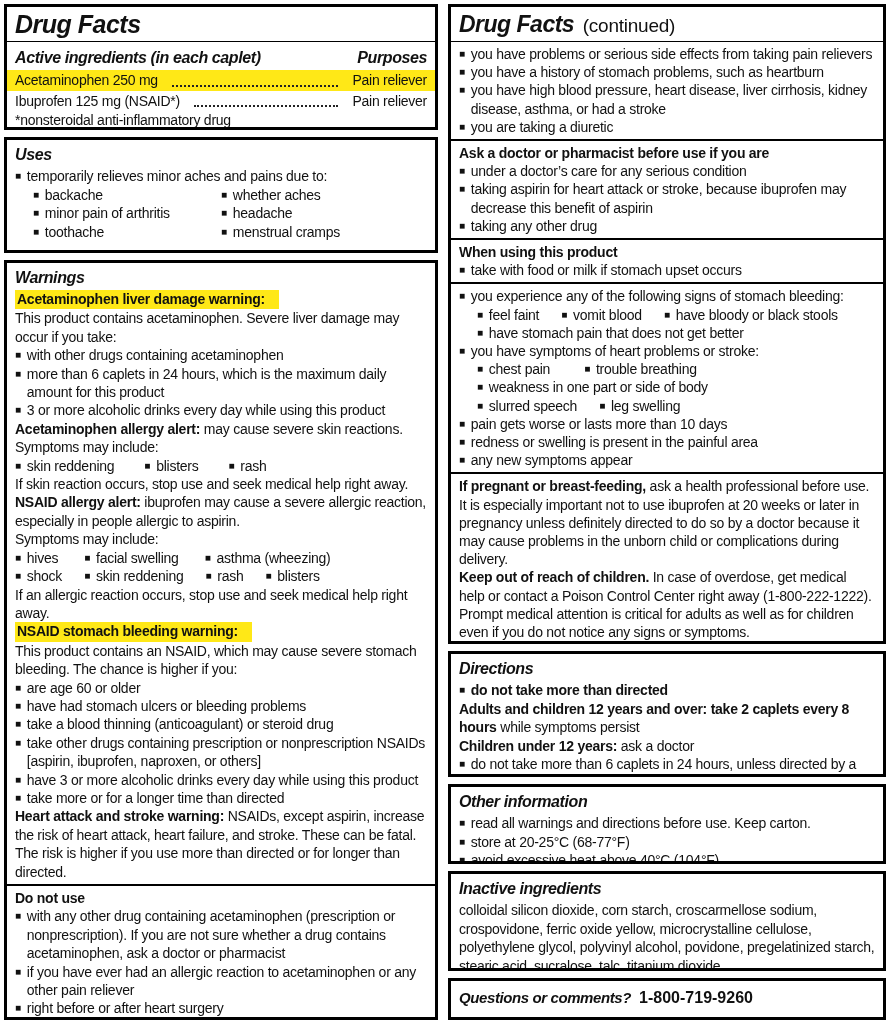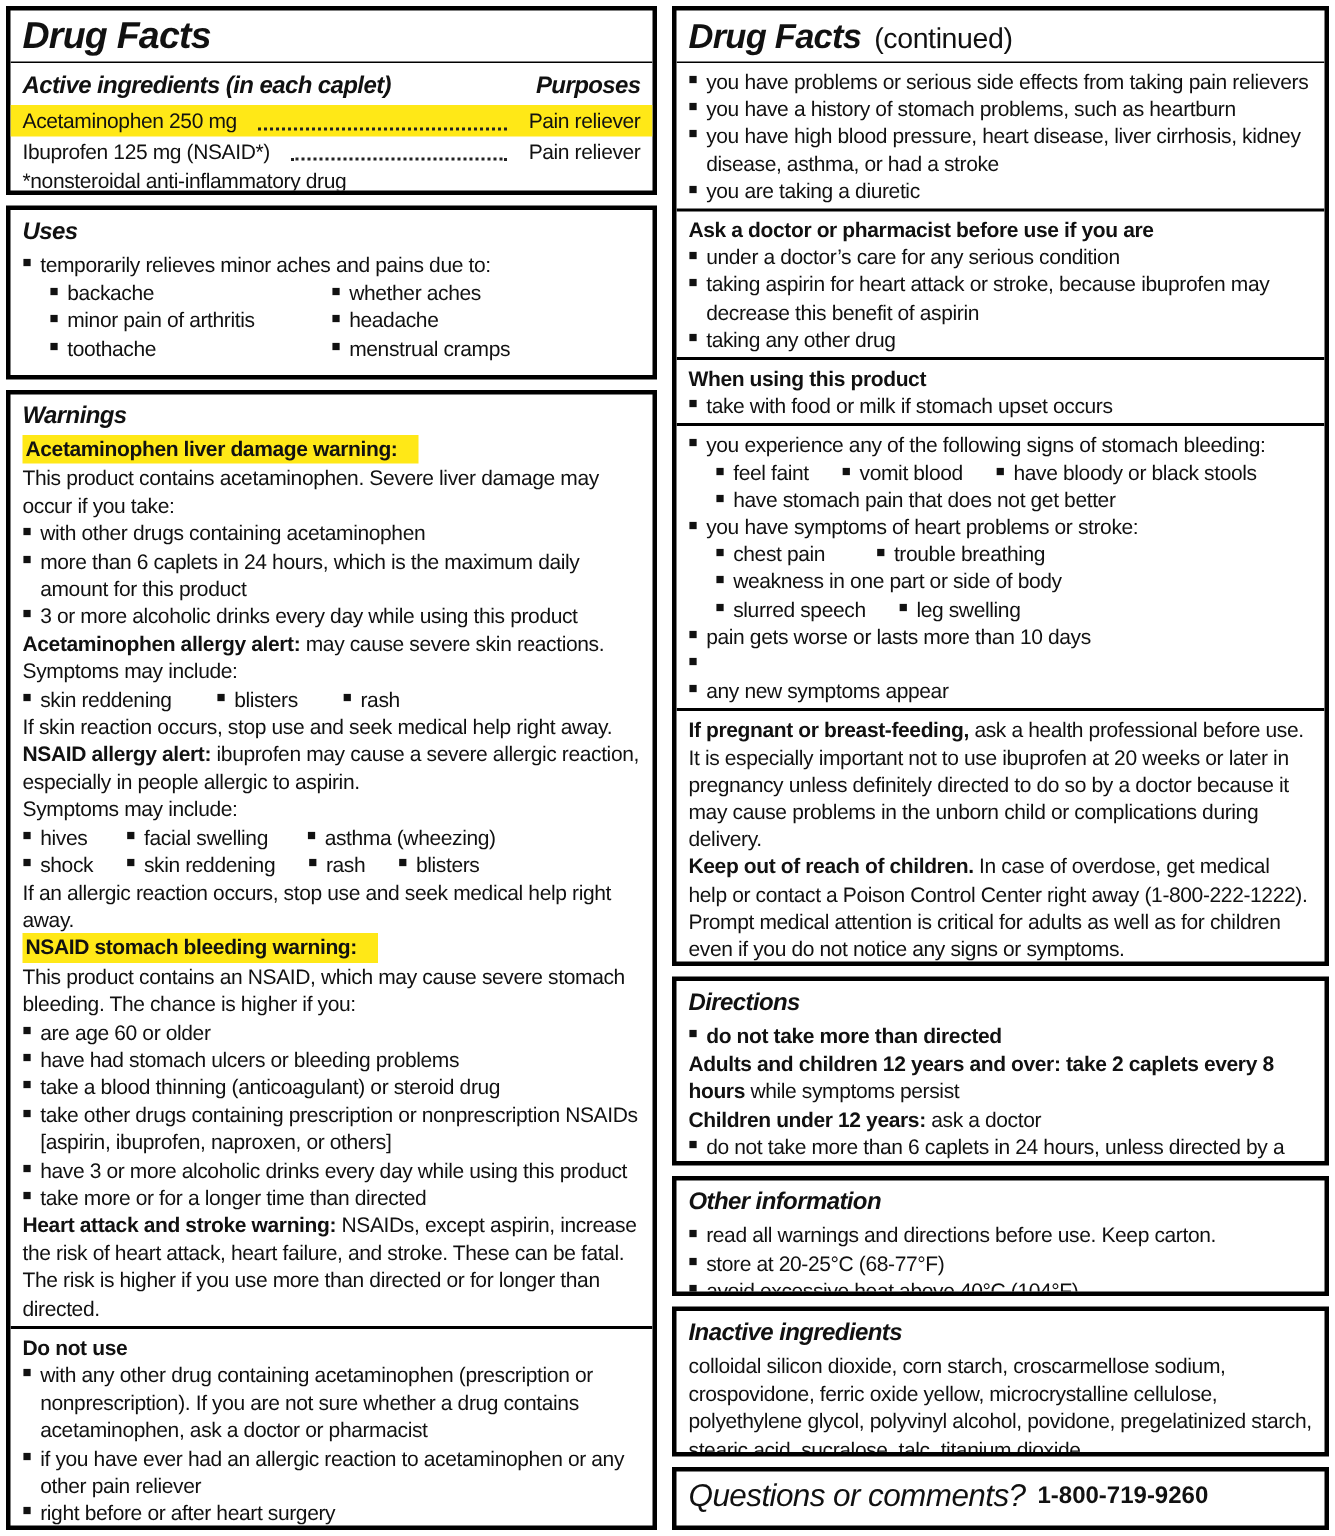--- a/index.html
+++ b/index.html
@@ -35,21 +35,21 @@
   #boxB { height:116px; }
   #boxC { flex:1; line-height:18.4px; }
   #boxD { height:640px; line-height:18.2px; }
   #boxE { height:126px; }
   #boxF { height:80px; }
   #boxG { height:100px; }
   #boxH { height:42px; display:flex; align-items:center; gap:8px; }
   .dc-suffix { font-weight:normal; font-style:normal; font-size:19px; margin-left:5px; }
   .askrow { position:relative; }
   .phone { font-weight:bold; font-size:16px; letter-spacing:0; }
-  .qhead { font-style:italic; font-weight:normal; font-size:21px; letter-spacing:-0.4px; }
+  .qhead { font-style:italic; font-weight:bold; font-size:15px; letter-spacing:-0.4px; }
 </style>
 </head>
 <body>
 
 <div class="wrap">
 
   <div class="col col-left">
 
     <div class="box" id="boxA">
       <div class="bighead">Drug Facts</div>
@@ -322,20 +322,21 @@
             <span class="sq">■</span>
             <span>leg swelling</span>
           </div>
       </div>
       <div class="bi">
           <span class="sq">■</span>
           <span>pain gets worse or lasts more than 10 days</span>
         </div>
       <div class="bi">
           <span class="sq">■</span>
+          <span>redness or swelling is present in the painful area</span>
         </div>
       <div class="bi">
           <span class="sq">■</span>
           <span>any new symptoms appear</span>
         </div>
       <div class="rule"></div>
       <div><span class="b">If pregnant or breast-feeding,</span><span> ask a health professional before use. It is especially important not to use ibuprofen at 20 weeks or later in pregnancy unless definitely directed to do so by a doctor because it may cause problems in the unborn child or complications during delivery.</span></div>
       <div><span class="b">Keep out of reach of children.</span><span> In case of overdose, get medical help or contact a Poison Control Center right away (1-800-222-1222). Prompt medical attention is critical for adults as well as for children even if you do not notice any signs or symptoms.</span></div>
     </div>
 

